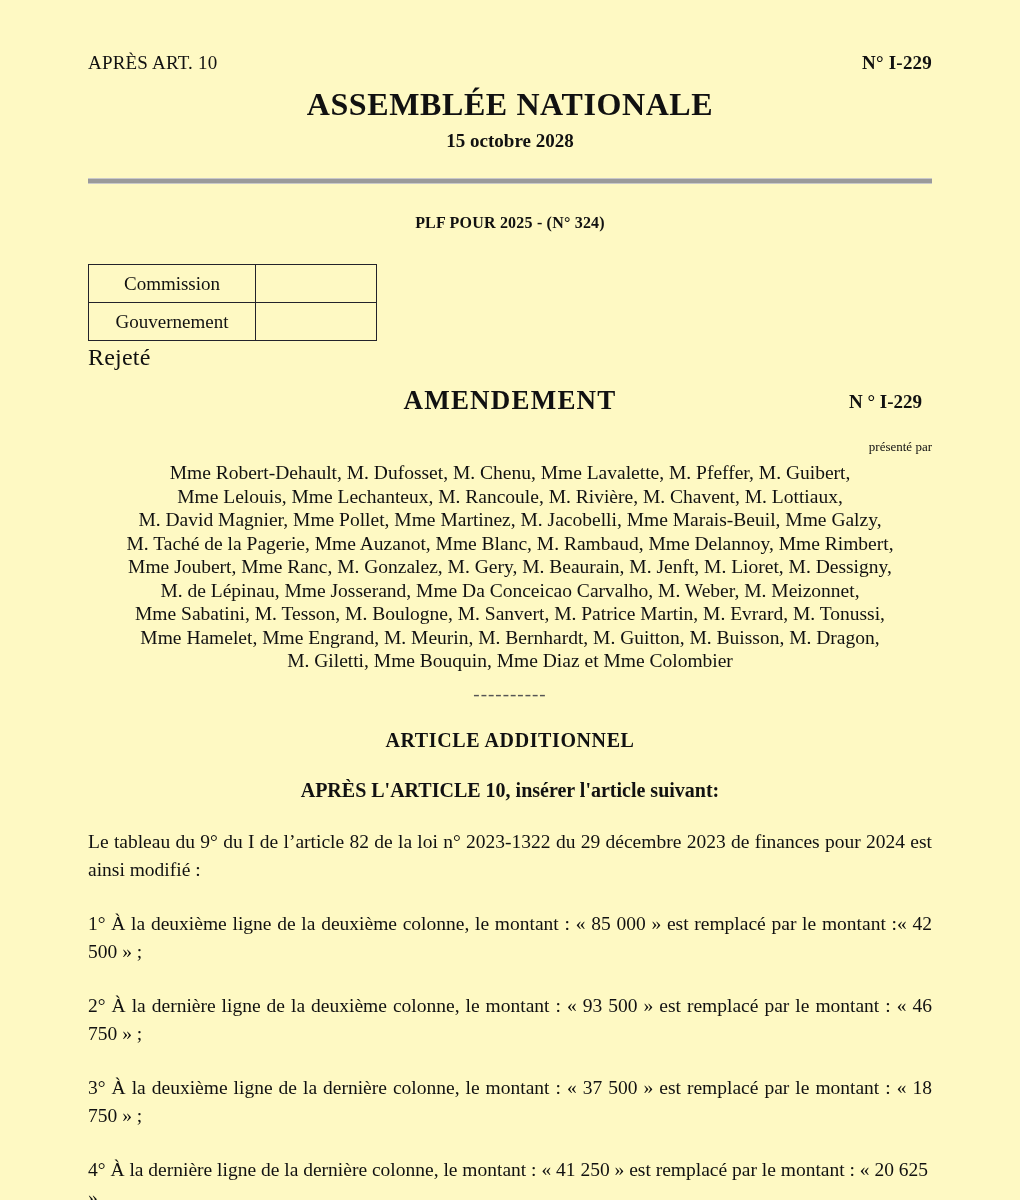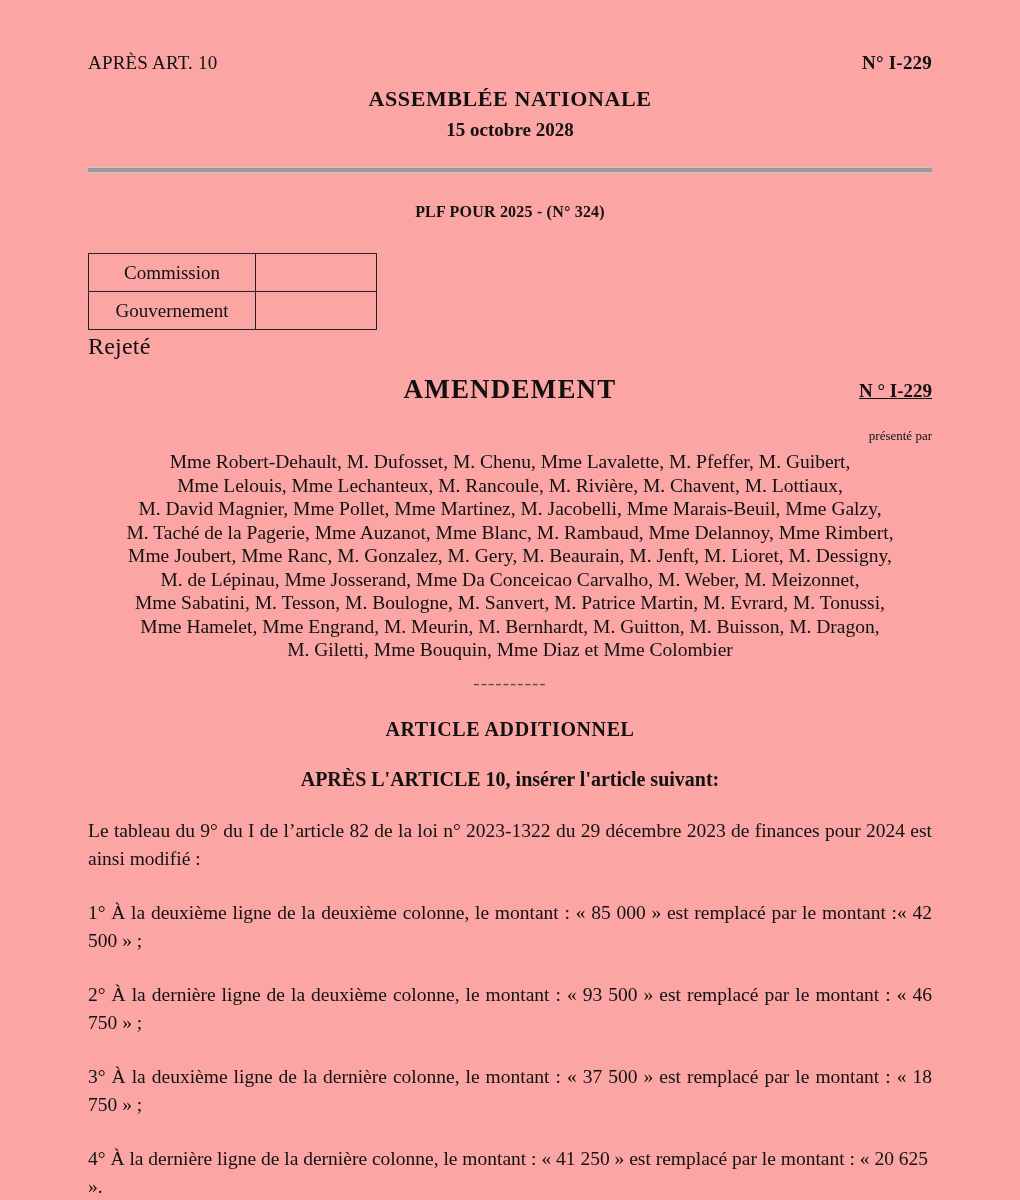--- a/index.html
+++ b/index.html
@@ -12,21 +12,21 @@
     width: 1020px;
     height: 1200px;
     font-family: "Liberation Serif", "DejaVu Serif", serif;
     color: #111111;
     -webkit-font-smoothing: antialiased;
   }
   .page {
     position: relative;
     width: 1020px;
     height: 1200px;
-    background: #fca5a5;
+    background: #fef9c3;
     box-sizing: border-box;
     padding: 0 88px;
   }
 
   
   .top-row {
     display: flex;
     justify-content: space-between;
     align-items: baseline;
     padding-top: 52px;
@@ -35,21 +35,21 @@
   .apres-art {
     letter-spacing: 0.2px;
   }
   .num-top {
     font-weight: bold;
     letter-spacing: 0.2px;
   }
 
   .assemblee {
     text-align: center;
-    font-size: 22px;
+    font-size: 32px;
     font-weight: bold;
     letter-spacing: 0.6px;
     margin-top: 12px;
   }
   .date-line {
     text-align: center;
     font-size: 19px;
     font-weight: bold;
     margin-top: 7px;
   }
@@ -103,25 +103,24 @@
     height: 36px;
   }
   .amend-title {
     text-align: center;
     font-size: 27px;
     font-weight: bold;
     letter-spacing: 1.2px;
   }
   .amend-num {
     position: absolute;
-    right: 0;
+    right: 10px;
     top: 6px;
     font-size: 19px;
     font-weight: bold;
-    text-decoration: underline;
   }
 
   .presente {
     text-align: right;
     font-size: 13px;
     margin-top: 18px;
   }
 
   
   .signatories {

